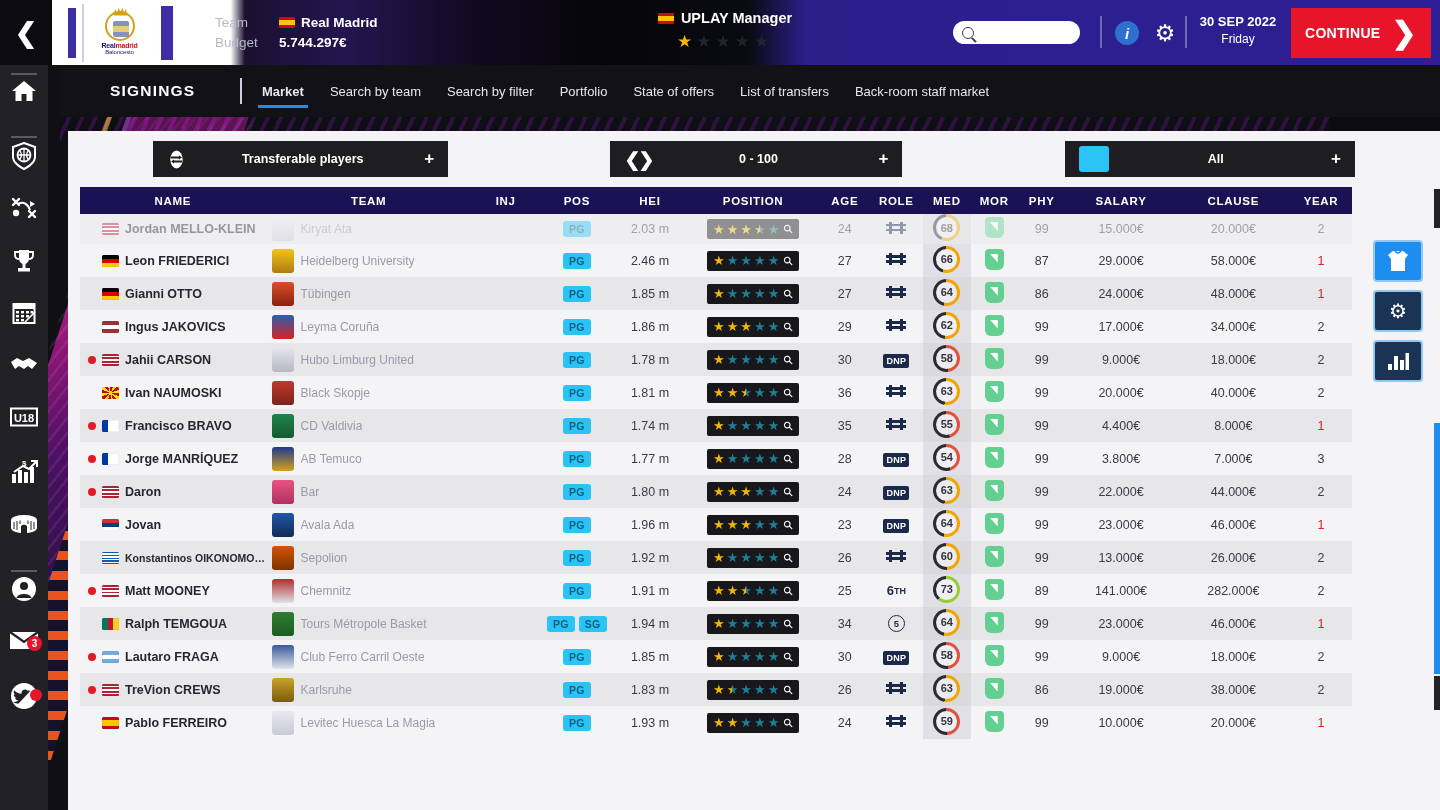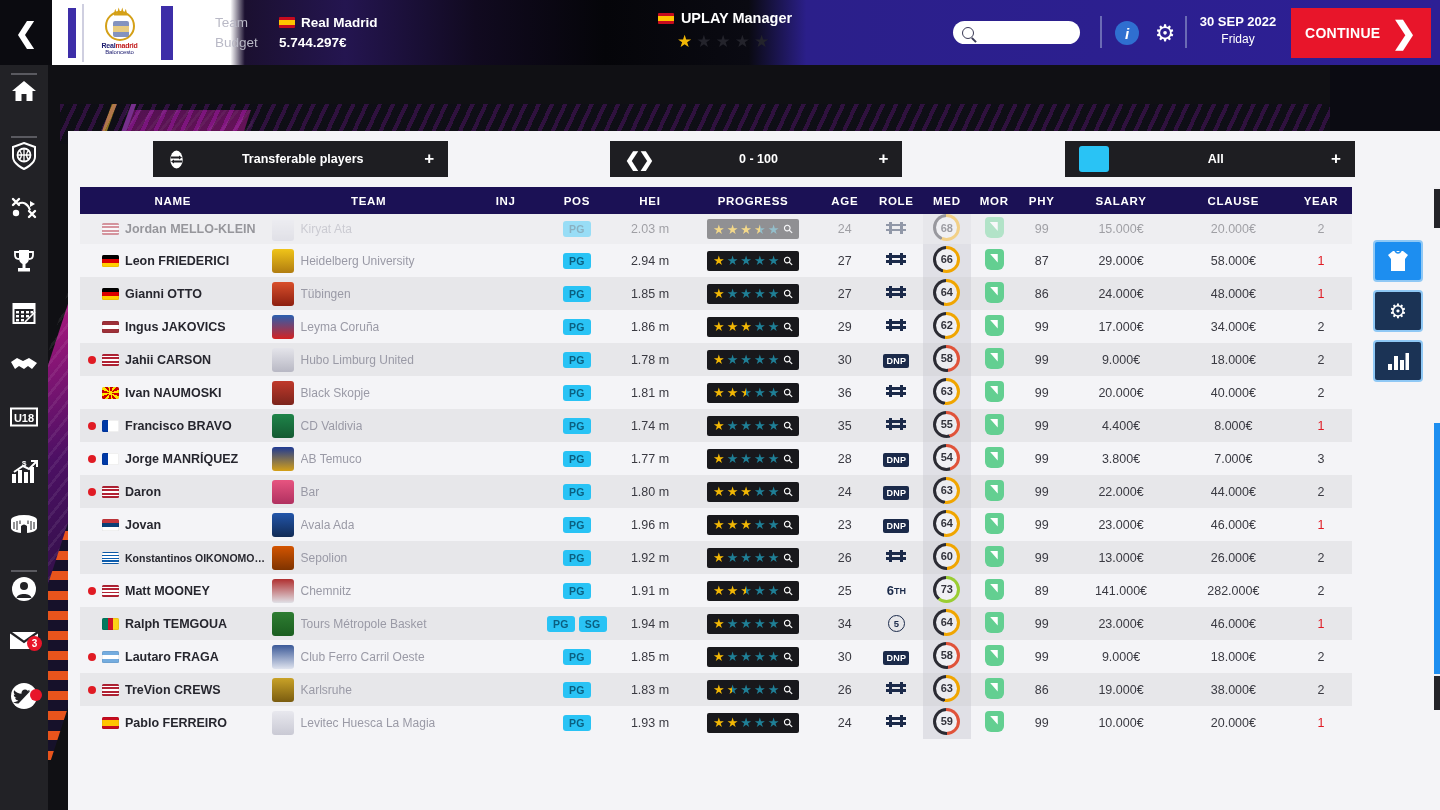--- a/index.html
+++ b/index.html
@@ -401,20 +401,33 @@
 
     <div class="rail-item">
       <svg width="28" height="28" viewBox="0 0 28 28">
         <circle cx="14" cy="14" r="13" fill="#fff"></circle>
         <path d="M22 8.5 c-.9.4-1.8.7-2.8.8 1-.6 1.7-1.5 2.1-2.6-.9.6-2 1-3.1 1.2-.9-1-2.2-1.6-3.6-1.6-2.7 0-4.9 2.2-4.9 4.9 0 .4 0 .8.1 1.1-4.1-.2-7.7-2.1-10.1-5.1-.4.7-.7 1.6-.7 2.5 0 1.7.9 3.2 2.2 4.1-.8 0-1.6-.2-2.2-.6v.1c0 2.4 1.7 4.3 3.9 4.8-.4.1-.8.2-1.3.2-.3 0-.6 0-.9-.1.6 2 2.4 3.4 4.6 3.4-1.7 1.3-3.8 2.1-6.1 2.1-.4 0-.8 0-1.2-.1 2.2 1.4 4.8 2.2 7.6 2.2" fill="#222226" transform="translate(4.5,3) scale(0.72)"></path>
       </svg>
       <span class="badge dot"></span>
     </div>
   </div>
 
+  <div class="subnav">
+    <div class="subnav-title">SIGNINGS</div>
+    <div class="subnav-sep"></div>
+    <div class="subnav-tabs">
+      <div class="tab active">Market</div>
+      <div class="tab">Search by team</div>
+      <div class="tab">Search by filter</div>
+      <div class="tab">Portfolio</div>
+      <div class="tab">State of offers</div>
+      <div class="tab">List of transfers</div>
+      <div class="tab">Back-room staff market</div>
+    </div>
+  </div>
 
   <div class="panel">
 
 
     <div class="filterrow">
       <div class="fbtn fb1">
         <span class="ic">
           <svg width="19" height="19" viewBox="0 0 19 19">
             <ellipse cx="9.5" cy="9.5" rx="6.2" ry="9" fill="#fff"></ellipse>
             <path d="M4 7.5 H13 M6 11.5 H15" stroke="#1e1e22" stroke-width="2"></path>
@@ -459,21 +472,21 @@
           <col style="width:110px">
             <col style="width:60px">
         </colgroup>
         <thead>
             <tr>
           <th>NAME</th>
           <th>TEAM</th>
           <th>INJ</th>
           <th>POS</th>
           <th>HEI</th>
-          <th>PROGRESS</th>
+          <th>POSITION</th>
           <th>AGE</th>
           <th>ROLE</th>
           <th>MED</th>
           <th>MOR</th>
           <th>PHY</th>
           <th>SALARY</th>
           <th>CLAUSE</th>
           <th>YEAR</th>
         </tr>
           </thead>
@@ -521,21 +534,21 @@
                 </div>
               </td>
               <td class="team">
                 <div class="teamcell">
                   <span class="tlogo" style="background:linear-gradient(#f0c419,#b07c10);"></span>
                   <span class="tname">Heidelberg University</span>
                 </div>
               </td>
               <td></td>
               <td><span class="pos-badge">PG</span></td>
-              <td>2.94 m</td>
+              <td>2.46 m</td>
               <td><span class="progress">
                   <span class="star on">★</span>
                   <span class="star">★</span>
                   <span class="star">★</span>
                   <span class="star">★</span>
                   <span class="star">★</span>
                   <span class="magico">⚲</span>
                 </span></td>
               <td>27</td>
               <td><span class="bench"><i></i><i></i></span></td>

